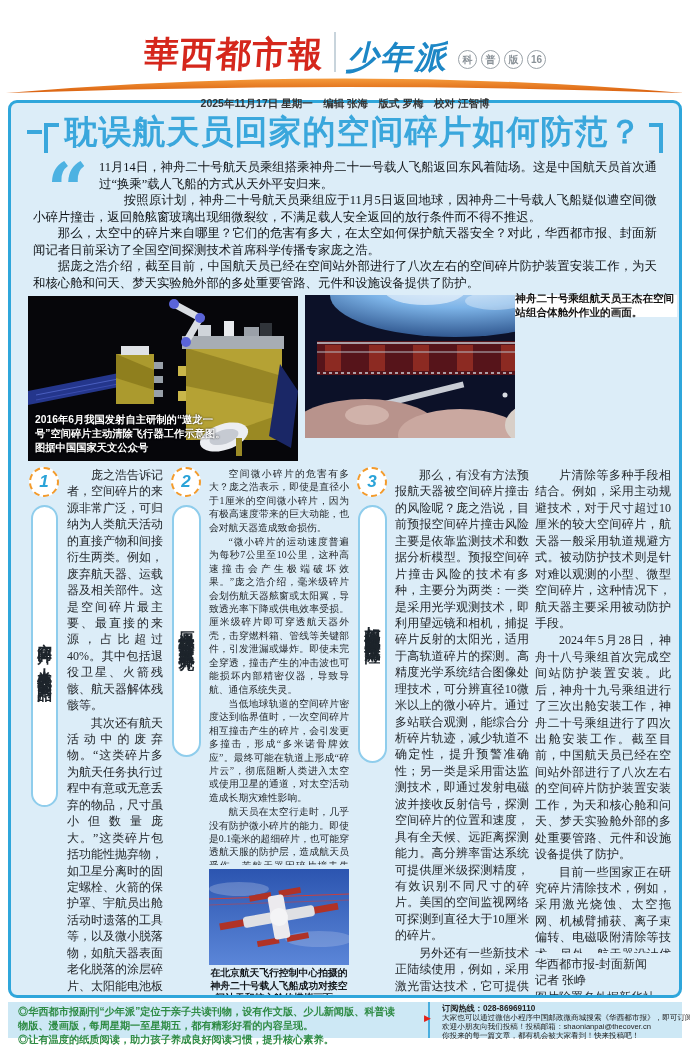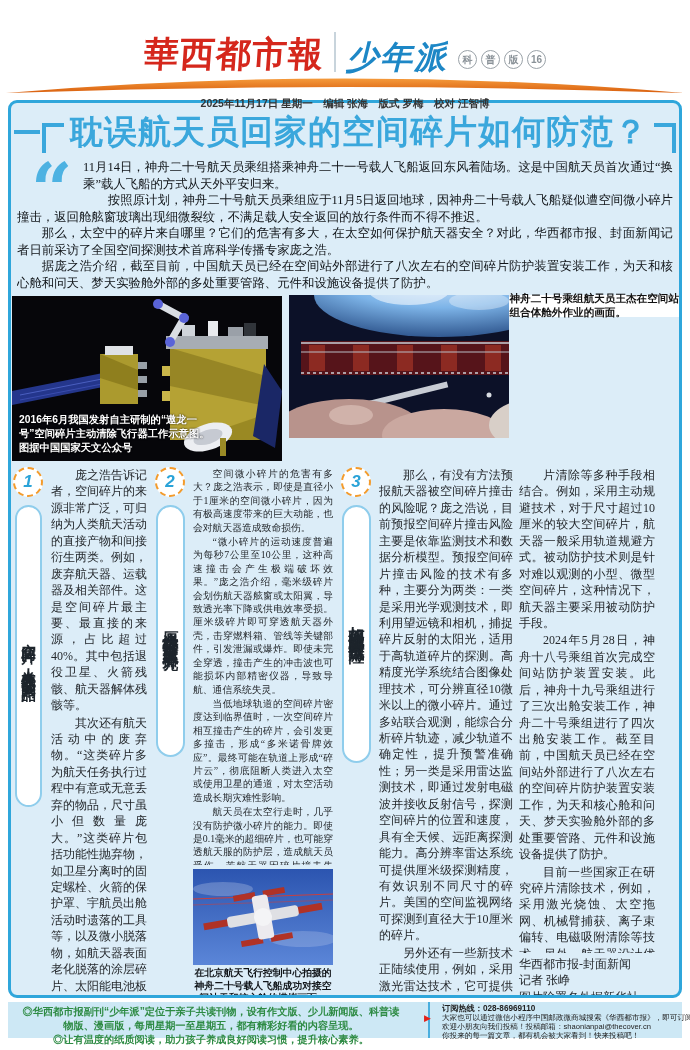--- a/index.html
+++ b/index.html
@@ -16,21 +16,21 @@
   .edition-name{font-family:"Liberation Serif",serif;font-weight:900;font-style:italic;
                 font-size:32px;color:#1d87c6;line-height:.9;letter-spacing:2px;}
   .badges{display:flex;gap:4px;align-items:flex-end;padding-bottom:3px;}
   .badge-circle{width:17px;height:17px;border:1.5px solid #9aa2a8;border-radius:50%;
                 color:#8a9298;font-size:10px;font-weight:bold;display:flex;align-items:center;justify-content:center;}
   .swoosh{display:block;margin:4px 0 0 0;}
   .date-line{text-align:center;font-size:10.5px;font-weight:bold;color:#333;margin-top:1px;}
 
   
   .frame{margin:0 8px;height:898px;border:3px solid #2fa6db;border-radius:9px;
-         background:#dcedf8;padding:6px 0;box-sizing:border-box;overflow:hidden;}
+         background:#dcedf8;padding:6px 16px;box-sizing:border-box;overflow:hidden;}
 
   .headline-row{display:flex;align-items:center;justify-content:center;height:46px;}
   .hl-line{width:26px;height:4px;background:#3aa7dc;margin-right:2px;}
   .hl-left{width:18px;height:26px;border-top:4px solid #3aa7dc;border-left:4px solid #3aa7dc;margin-right:6px;margin-top:12px;}
   .hl-right{width:18px;height:26px;border-top:4px solid #3aa7dc;border-right:4px solid #3aa7dc;margin-left:6px;margin-top:12px;}
   .headline{margin:0;font-family:"Liberation Serif",serif;font-weight:900;font-size:33px;
             color:#3aa7dc;letter-spacing:1px;line-height:1.1;white-space:nowrap;}
 
   
   .intro{margin:4px 6px 2px 6px;font-family:"Liberation Serif",serif;color:#101418;
@@ -77,21 +77,21 @@
   .inline-cap{font-size:9.8px;font-weight:bold;text-align:center;line-height:1.3;margin-top:2px;
               font-family:"Liberation Sans",sans-serif;color:#101418;}
   .signature{margin-top:3px;font-weight:normal;}
   .signature p{margin:0;text-indent:0;}
   .sig-1{text-align:center;}
   .sig-2{text-align:left;}
   .sig-3{text-align:center;}
 
   
   .page-footer{margin:4px 8px 0 8px;height:36px;background:#cde8f5;display:flex;align-items:stretch;}
-  .foot-left{flex:0 0 420px;padding:3px 24px 0 10px;box-sizing:border-box;text-align:center;}
+  .foot-left{flex:0 0 420px;padding:3px 24px 0 10px;box-sizing:border-box;}
   .foot-left p{margin:0;color:#2e8b44;font-weight:bold;font-size:10.2px;line-height:1.35;}
   .foot-right{flex:1;border-left:2px solid #49aede;position:relative;padding:2px 6px 0 12px;box-sizing:border-box;}
   .foot-right p{margin:0;font-size:7.6px;color:#222;line-height:1.18;white-space:nowrap;overflow:hidden;}
   .foot-right p.hotline{font-weight:bold;font-size:8.2px;}
   .red-arrow{position:absolute;left:-6px;top:12px;color:#e32118;font-size:9px;line-height:1;}
 </style>
 </head>
 <body>
 
 <div class="page">

